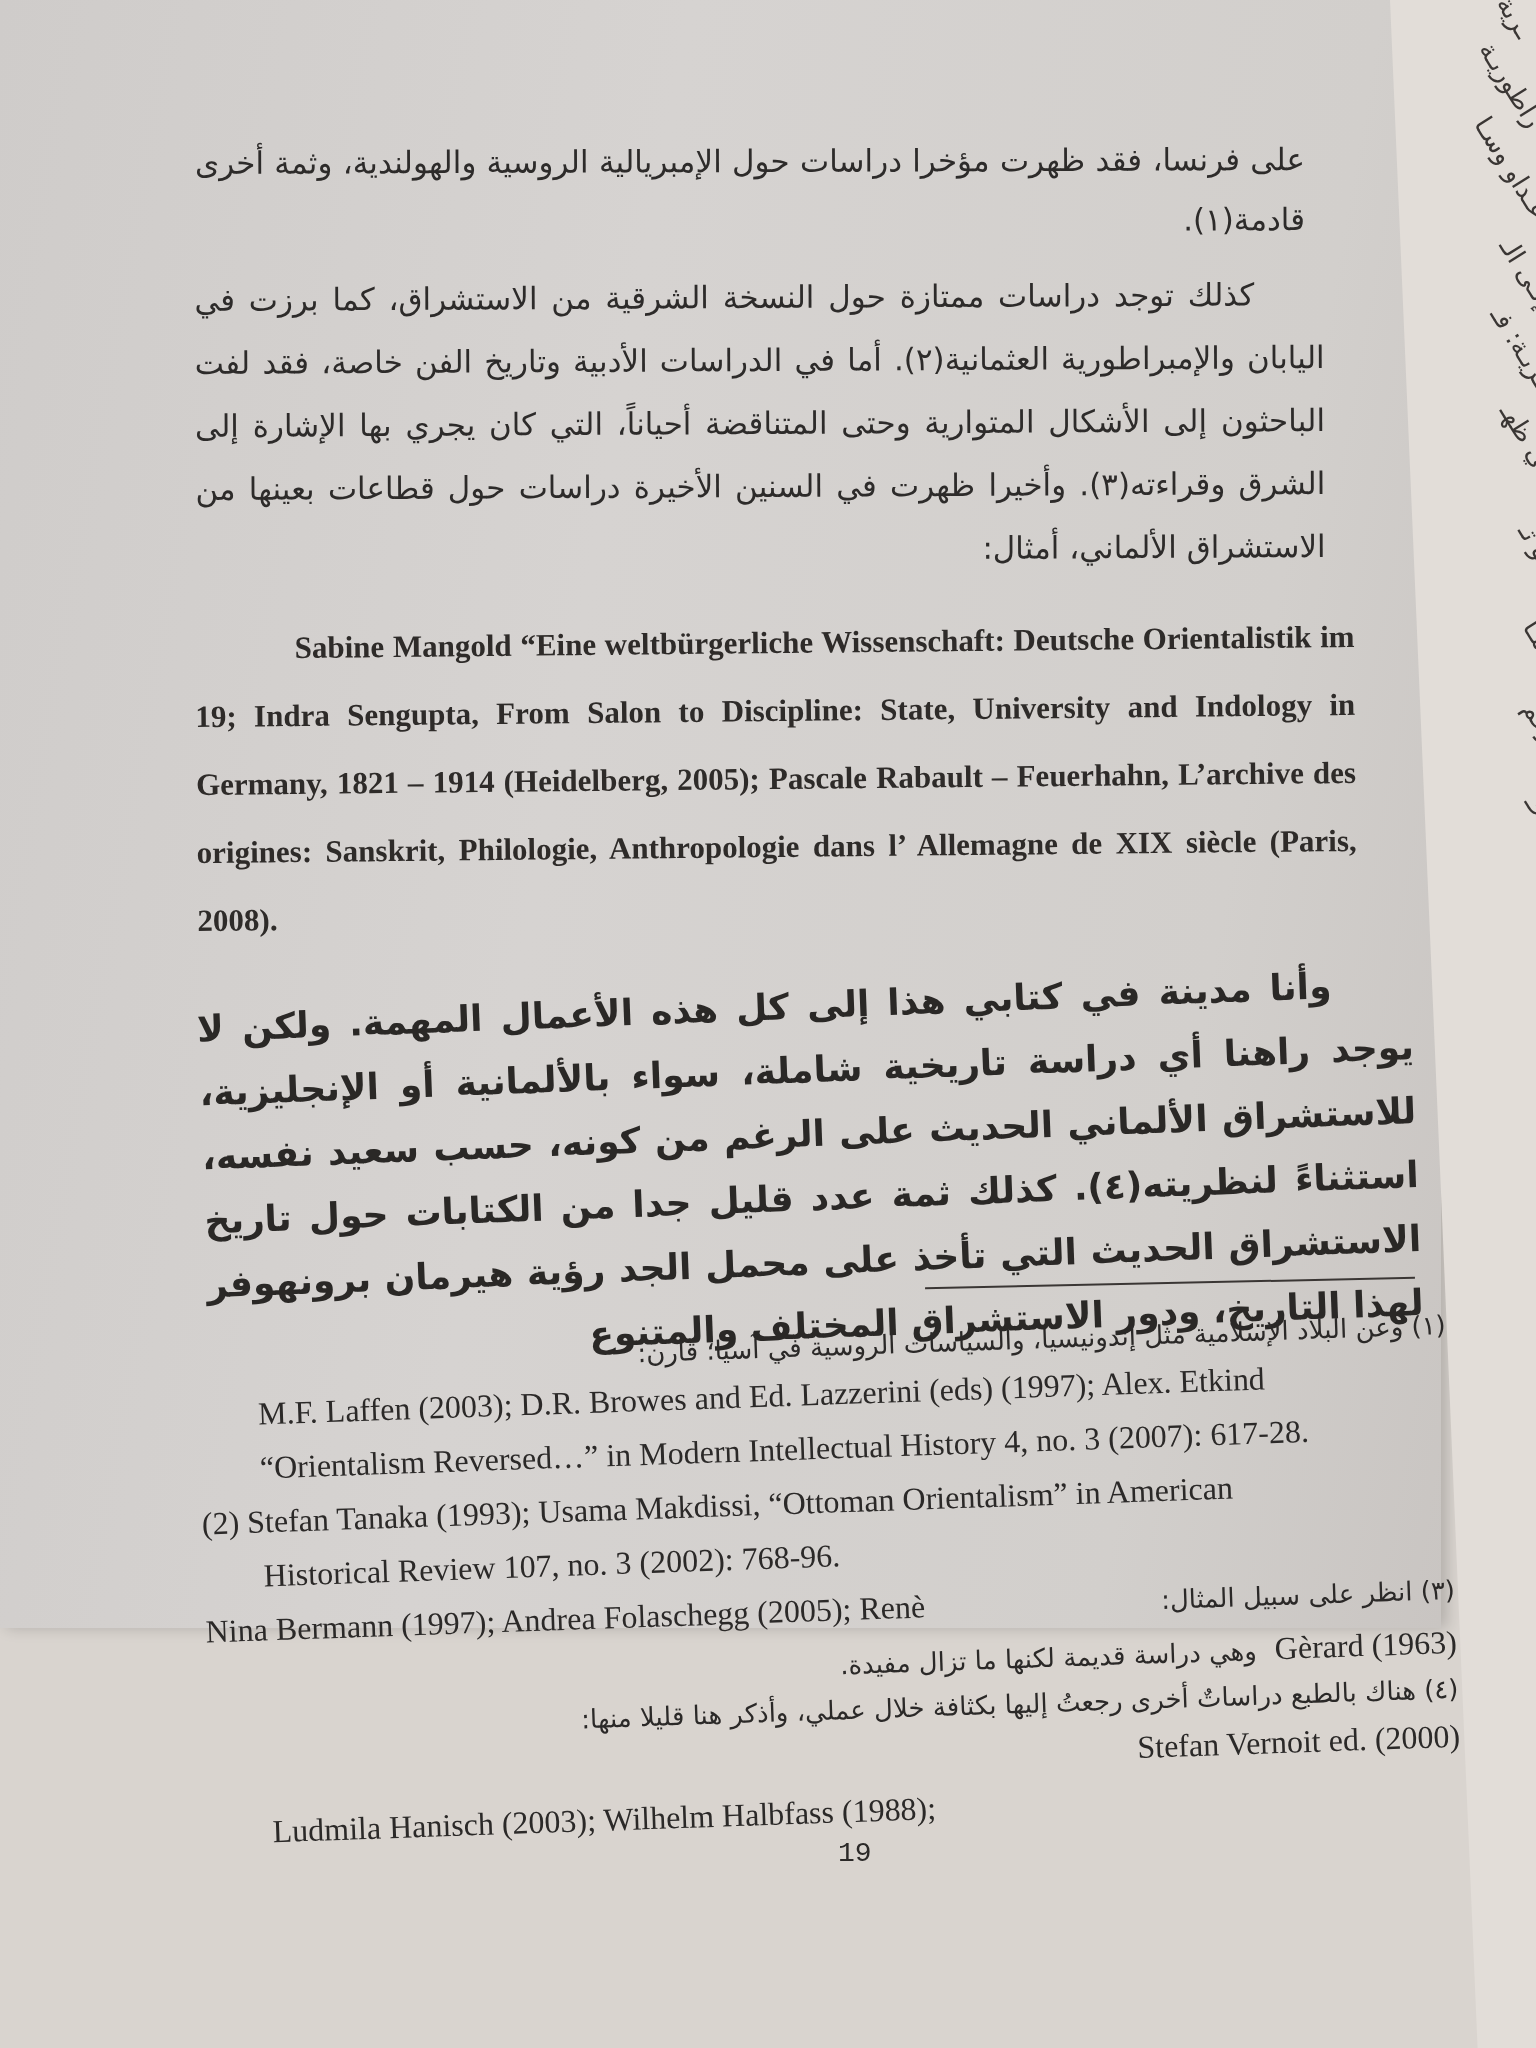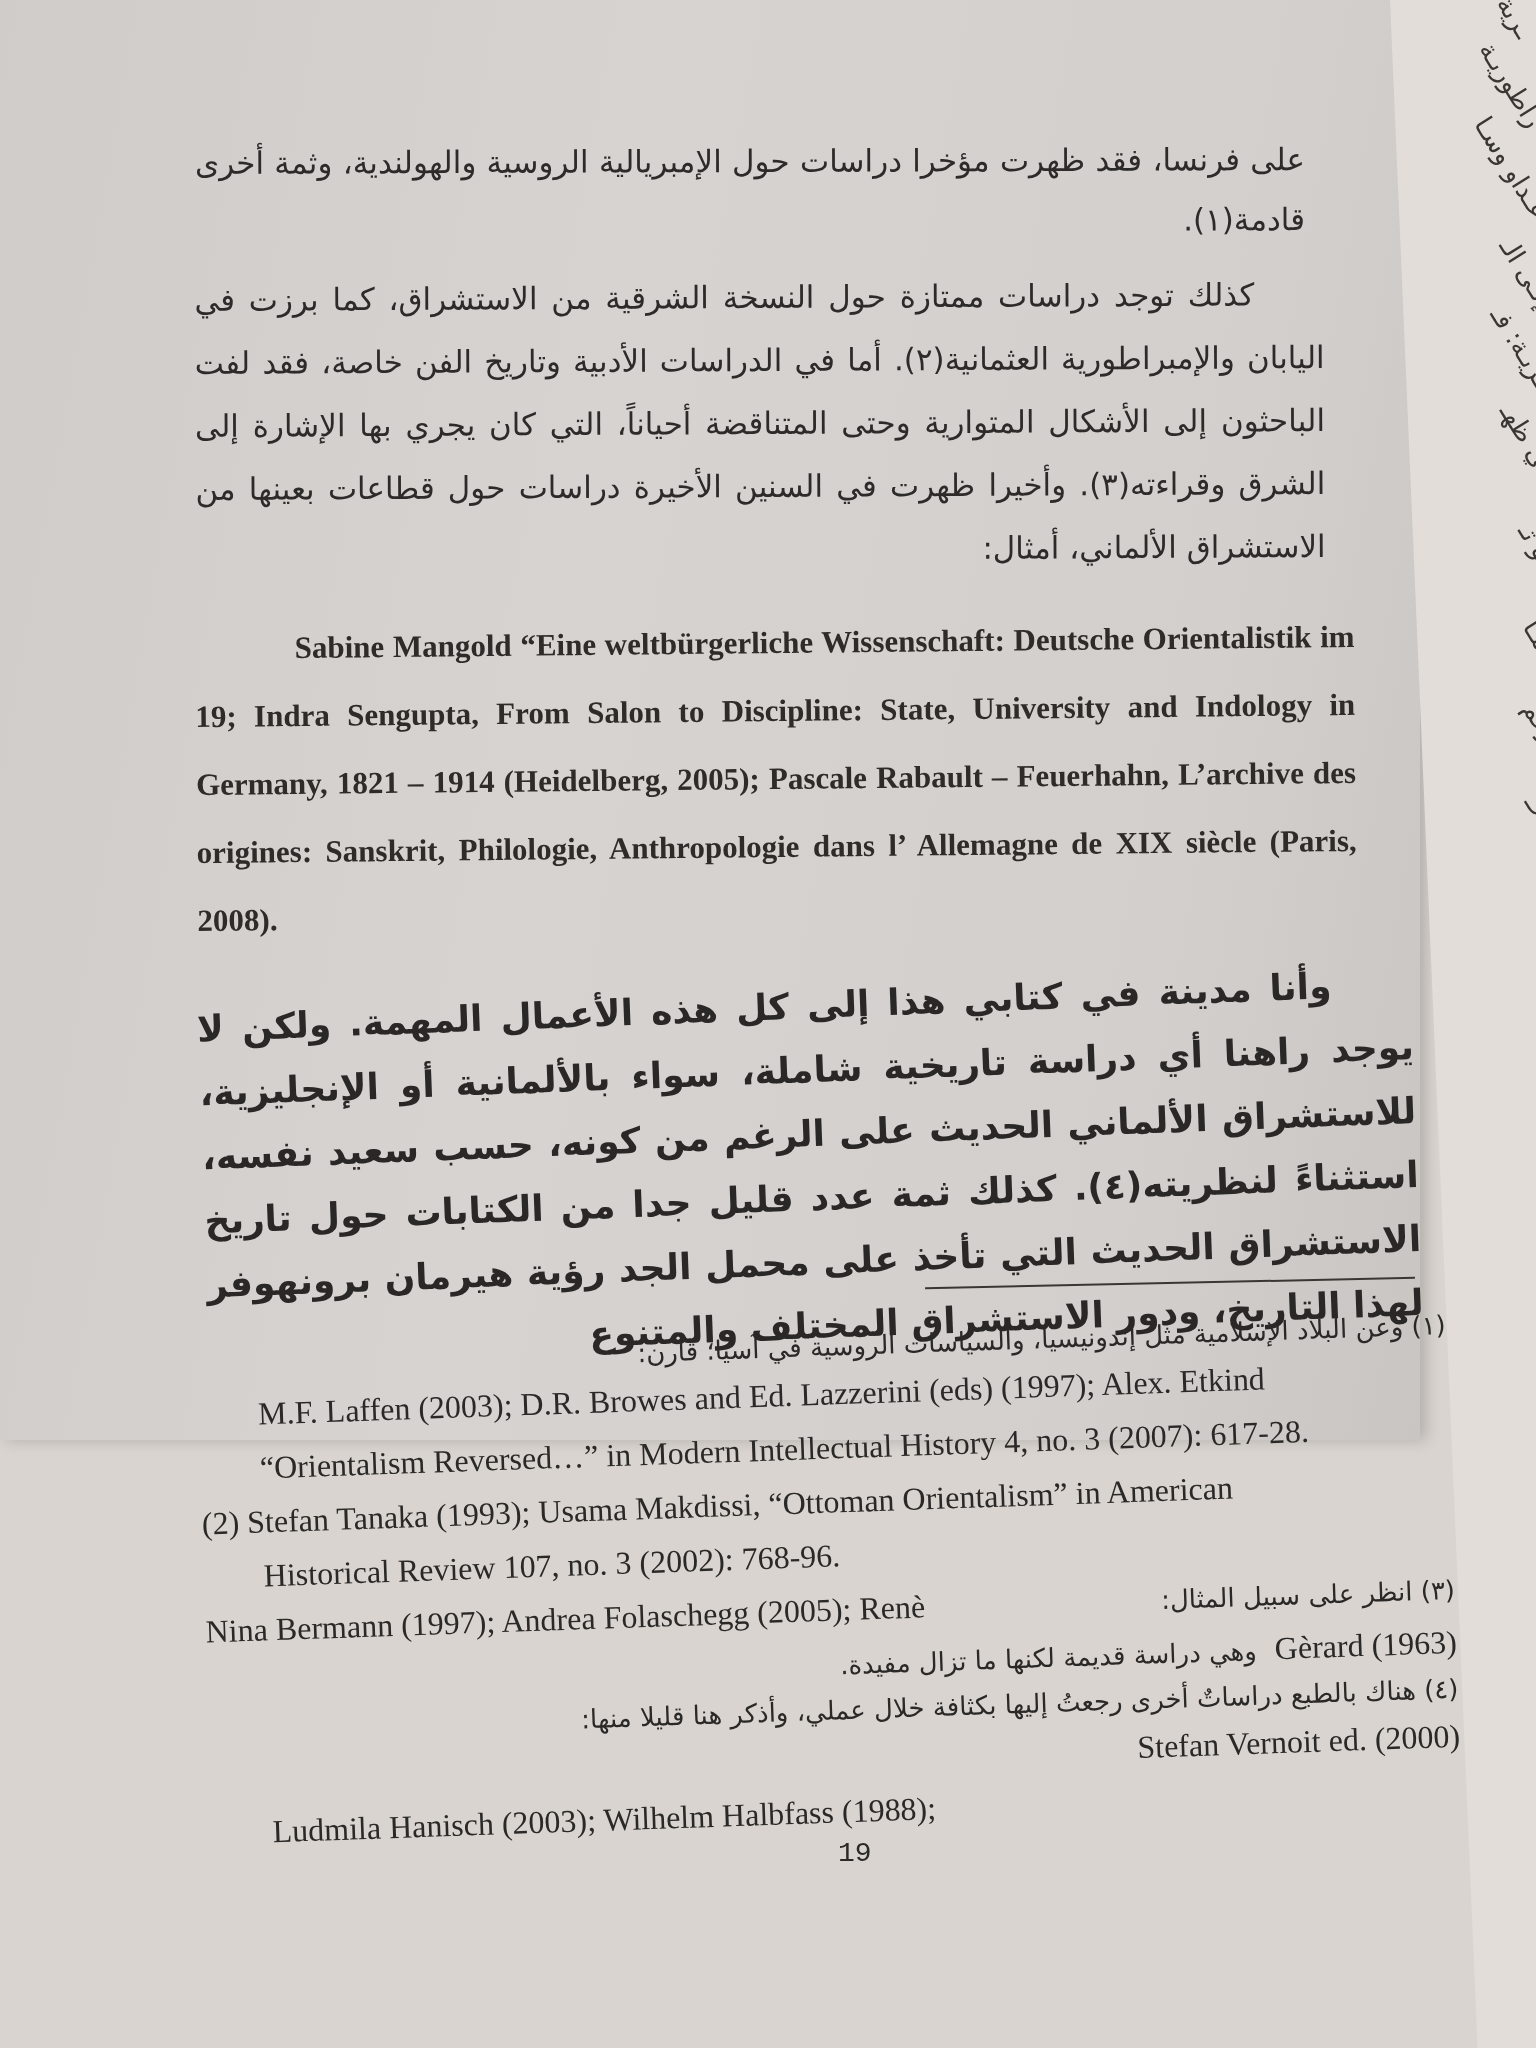--- a/index.html
+++ b/index.html
@@ -2,23 +2,24 @@
 <html><head>
 <meta charset="utf-8">
 <style>
   html, body { margin: 0; padding: 0; }
   body {
     width: 1536px; height: 2048px; overflow: hidden; position: relative;
     background: #d9d4cf;
     font-family: "DejaVu Serif", serif;
   }
   .page {
-    position: absolute; left: 0; top: 0; width: 1420px; height: 1440px;
+    position: absolute; left: 0; top: 0; width: 1420px; height: 1628px;
     background: linear-gradient(100deg, #cfccca 0%, #d6d3d1 40%, #d2cfcc 80%, #c9c5c2 100%);
     box-shadow: 6px 0 14px rgba(0,0,0,0.18);
+    padding-left: 21px;
   }
   .next-page {
     position: absolute; left: 1390px; top: 0; width: 146px; height: 2048px;
     background: #e2ddd8;
     clip-path: polygon(0 0, 100% 0, 100% 100%, 60% 100%);
     overflow: hidden;
   }
   .next-page .frag {
     position: absolute; font-family: "DejaVu Sans", sans-serif; font-size: 26px;
     color: #3a3634; direction: rtl; white-space: nowrap; transform: rotate(58deg);

